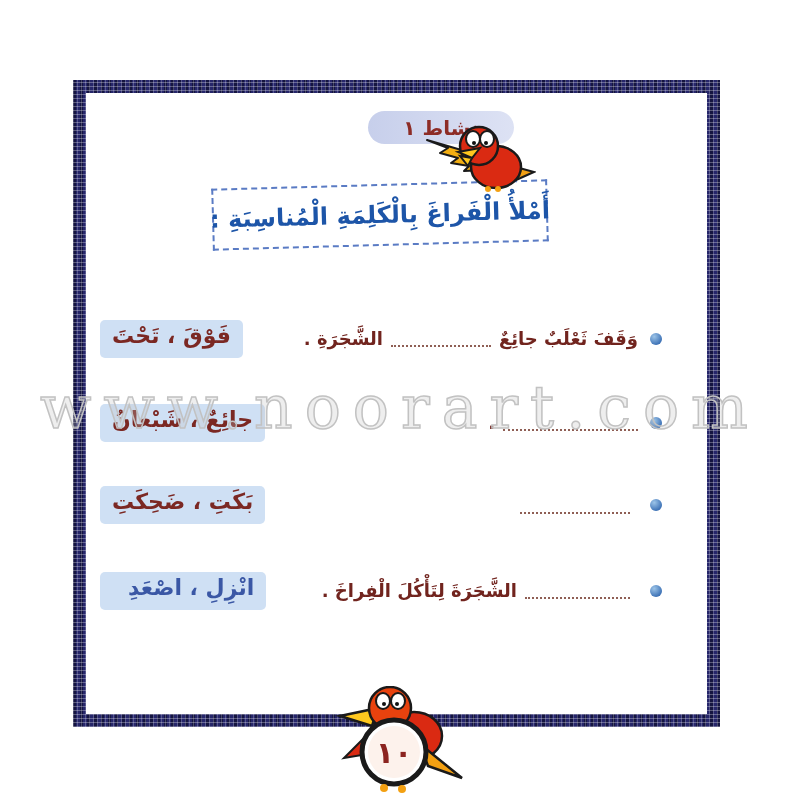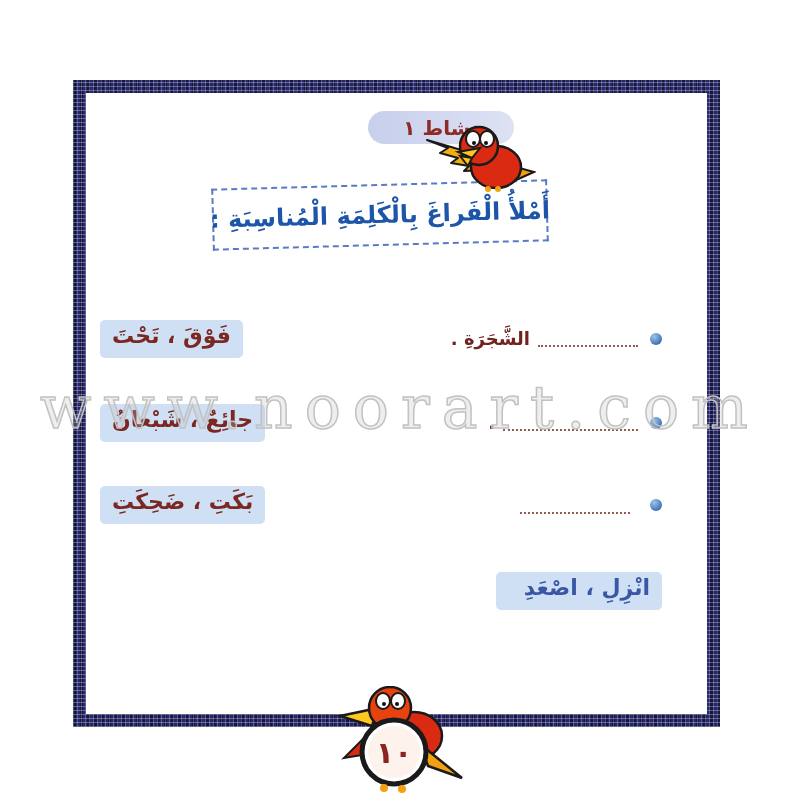--- a/index.html
+++ b/index.html
@@ -96,20 +96,21 @@
   <circle cx="74" cy="69" r="3" fill="#f3a012"></circle>
 </svg>
 
 <div class="instruction-box">
   <span>أَمْلأُ الْفَراغَ بِالْكَلِمَةِ الْمُناسِبَةِ :</span>
 </div>
 
 <div class="row row-1">
   <div class="sentence">
     <span class="bullet"></span>
+    <span class="ar">وَقَفَ ثَعْلَبٌ جائِعٌ</span>
     <span class="dots"></span>
     <span class="ar">الشَّجَرَةِ .</span>
   </div>
   <span class="choice">فَوْقَ ، تَحْتَ</span>
 </div>
 
 <div class="row row-2">
   <div class="sentence">
     <span class="bullet"></span>
     <span class="dots"></span>
@@ -121,20 +122,26 @@
 <div class="row row-3">
   <div class="sentence">
     <span class="bullet"></span>
     <span class="ar"></span>
     <span class="dots"></span>
   </div>
   <span class="choice">بَكَتِ ، ضَحِكَتِ</span>
 </div>
 
 <div class="row row-4">
+  <div class="sentence">
+    <span class="bullet"></span>
+    <span class="ar"></span>
+    <span class="dots"></span>
+    <span class="ar">الشَّجَرَةَ لِتَأْكُلَ الْفِراخَ .</span>
+  </div>
   <span class="choice blue">انْزِلِ ، اصْعَدِ</span>
 </div>
 
 <div class="watermark">www.noorart.com</div>
 
 <svg class="bird-bottom" width="132" height="108" viewBox="0 0 132 108">
   <polygon points="6,30 44,22 38,40" fill="#ffc81e" stroke="#1a1a1a" stroke-width="2.5"></polygon>
   <ellipse cx="80" cy="50" rx="28" ry="24" fill="#da2a12" stroke="#1a1a1a" stroke-width="2.5"></ellipse>
   <polygon points="30,52 10,72 34,68" fill="#da2a12" stroke="#1a1a1a" stroke-width="2"></polygon>
   <circle cx="56" cy="22" r="21" fill="#e8420e" stroke="#1a1a1a" stroke-width="2.5"></circle>

